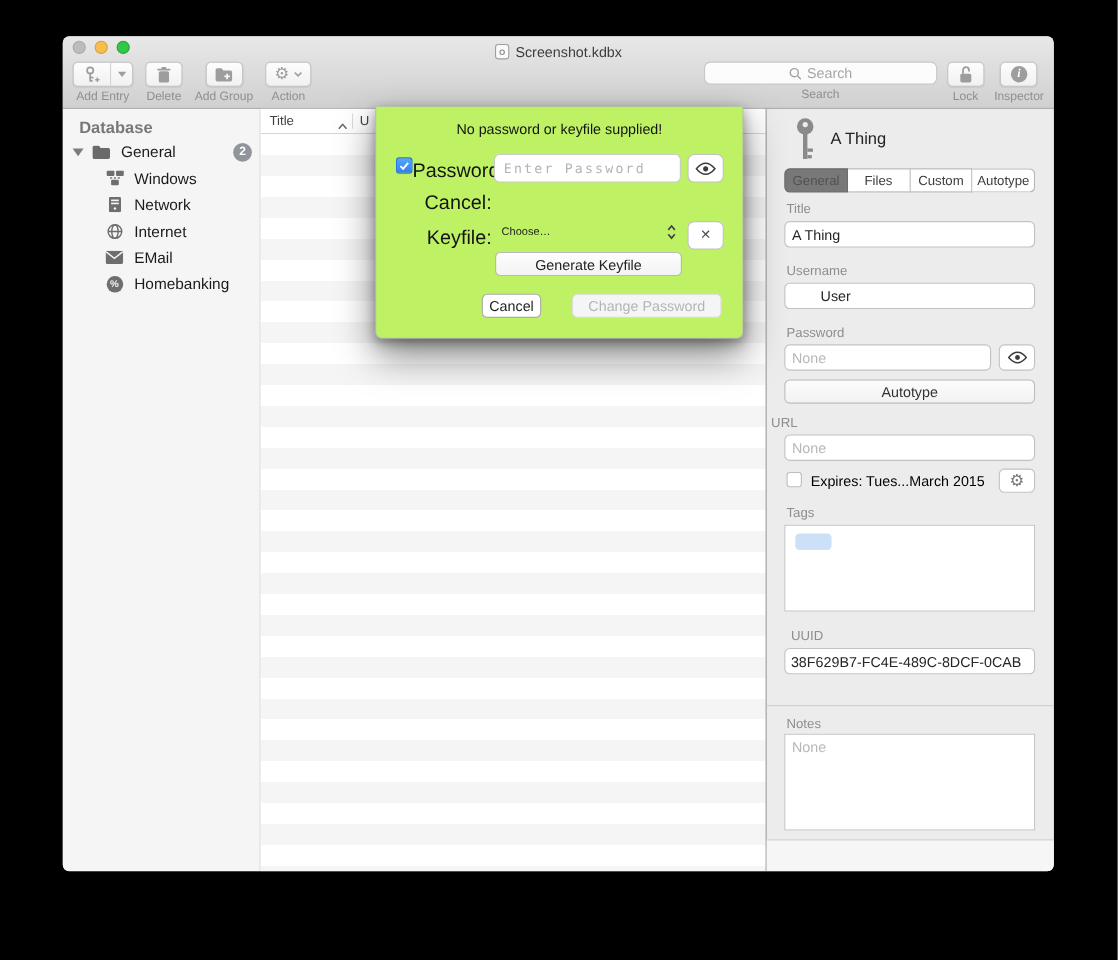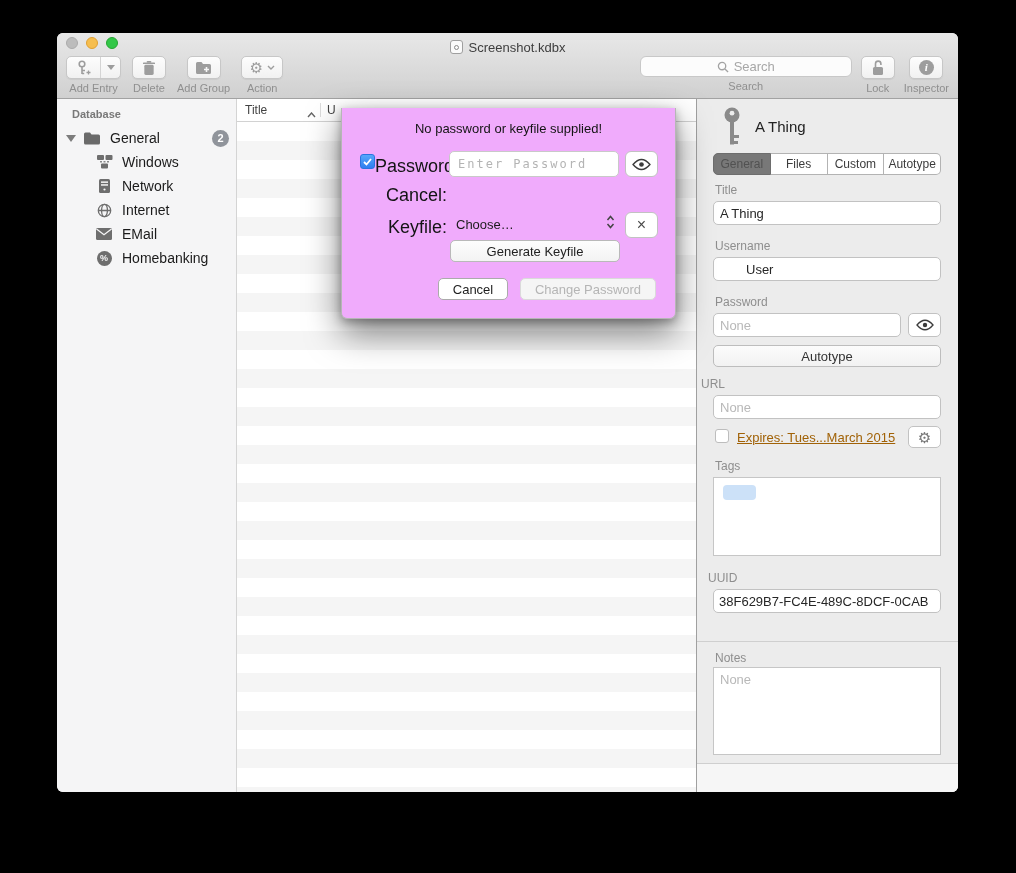--- a/index.html
+++ b/index.html
@@ -69,21 +69,21 @@
     width:15px; height:15px; border-radius:50%; background:#9d9d9d;
     color:#fff; font-family:"Liberation Serif", serif; font-style:italic; font-weight:bold;
     font-size:11px; line-height:15px; text-align:center;
   }
 
   
   .content { position:absolute; top:66px; left:0; right:0; bottom:0; display:flex; }
 
   
   .sidebar { width:180px; background:#f5f5f6; border-right:1px solid #d4d4d4; position:relative; }
-  .sb-header { position:absolute; left:15px; top:9px; font-size:11px; font-weight:bold; color:#787878; }
+  .sb-header { position:absolute; left:15px; top:9px; font-size:15px; font-weight:bold; color:#787878; }
   .sb-row { position:absolute; left:0; right:0; height:22px; display:flex; align-items:center; font-size:14px; color:#1b1b1b; }
   .disclosure { width:0; height:0; border-left:5px solid transparent; border-right:5px solid transparent;
                 border-top:7px solid #7c7c7c; margin-left:9px; }
   .sb-icon { display:flex; align-items:center; justify-content:center; width:18px; }
   .badge { margin-left:auto; margin-right:7px; min-width:17px; height:17px; border-radius:9px;
            background:#90949b; color:#fff; font-size:11px; font-weight:bold;
            display:flex; align-items:center; justify-content:center; }
 
   
   .list { flex:1; position:relative; background:#fff; }
@@ -112,56 +112,56 @@
   .seg:first-child { border-left:1px solid #b3b3b3; border-radius:5px 0 0 5px; }
   .seg:last-child { border-radius:0 5px 5px 0; }
   .seg.sel { background:#787878; color:#515151; border-color:#6d6d6d; }
   .sq-btn { position:absolute; width:33px; border:1px solid #c2c2c2; border-radius:5px;
             background:#fff; display:flex; align-items:center; justify-content:center; }
   .wide-btn { position:absolute; left:16px; width:228px; height:22px; border:1px solid #bdbdbd; border-radius:5px;
               background:linear-gradient(#fcfcfc,#f2f2f2); font-size:13px; color:#333;
               display:flex; align-items:center; justify-content:center;
               font-family:"Liberation Sans", sans-serif; }
   .chk-empty { position:absolute; width:14px; height:14px; border:1px solid #bdbdbd; border-radius:3px; background:#fff; }
-  .expires-text { position:absolute; left:40px; top:331px; font-size:13px; color:#a16207;text-decoration:underline; }
+  .expires-text { position:absolute; left:40px; top:331px; font-size:13px; color:#000000; }
   .tags-box { position:absolute; left:16px; top:378px; width:228px; height:79px; background:#fff; border:1px solid #c6c6c6; }
   .tag-pill { position:absolute; left:9px; top:7px; width:33px; height:15px; border-radius:4px; background:#cce1f8; }
   .insp-div { position:absolute; left:0; right:0; height:1px; background:#cfcfcf; }
   .notes-box { position:absolute; left:16px; top:568px; width:228px; height:88px; background:#fff;
                border:1px solid #c6c6c6; resize:none; font-family:"Liberation Sans", sans-serif;
                font-size:13px; padding:4px 6px; color:#262626; outline:none; }
   .notes-box::placeholder { color:#b8b8b8; }
   .insp-footer { position:absolute; left:0; right:0; top:664px; bottom:0; background:#f6f6f6; border-top:1px solid #cfcfcf; }
 
   
-  .sheet { position:absolute; left:284px; top:75px; width:335px; height:211px; z-index:40;
-           background:#f0abfc; border:1px solid #b6b6b6; border-top:none; border-radius:0 0 6px 6px;
+  .sheet { position:absolute; left:284px; top:64px; width:335px; height:211px; z-index:40;
+           background:#bef264; border:1px solid #b6b6b6; border-top:none; border-radius:0 0 6px 6px;
            box-shadow:0 14px 34px rgba(0,0,0,.5), 0 3px 10px rgba(0,0,0,.3); }
   .sh-msg { position:absolute; top:13px; left:0; right:0; text-align:center; font-size:13px; color:#141414; }
   .sh-label { position:absolute; text-align:right; width:72px; left:33px; font-size:18px; color:#141414; }
   .sh-input { position:absolute; left:107px; width:170px; height:26px; border:1px solid #c9c9c9; border-radius:5px;
               background:#fff; padding:0 8px; outline:none;
               font-family:"DejaVu Sans Mono", monospace; font-size:12px; letter-spacing:2px; color:#2a2a2a; }
   .sh-input::placeholder { color:#b4b4b4; }
   .chk-on { position:absolute; left:18px; width:15px; height:15px; border-radius:3px;
             background:linear-gradient(#56a7fb,#2f7ef0); border:1px solid #2a74e0;
             display:flex; align-items:center; justify-content:center; }
   .sh-sqbtn { position:absolute; left:283px; width:33px; height:26px; background:#fff;
               border:1px solid #c2c2c2; border-radius:6px;
               display:flex; align-items:center; justify-content:center; }
-  .popup-text { position:absolute; left:114px; top:109px; font-size:13px; color:#1b1b1b; }
+  .popup-text { position:absolute; left:114px; top:109px; font-size:10px; color:#1b1b1b; }
   .stepper { position:absolute; left:264px; top:106px; }
   .gen-key { position:absolute; left:108px; top:132px; width:170px; height:22px;
              background:linear-gradient(#fdfdfd,#f3f3f3); border:1px solid #b9b9b9; border-radius:5px;
              font-size:13px; color:#222; display:flex; align-items:center; justify-content:center;
              font-family:"Liberation Sans", sans-serif; }
   .dlg-btn { position:absolute; top:170px; height:22px; border-radius:5px; font-size:13px;
              display:flex; align-items:center; justify-content:center;
              font-family:"Liberation Sans", sans-serif; }
-  .btn-cancel { left:96px; width:70px; background:#fff; border:1px solid #ababab; color:#1d1d1d; }
+  .btn-cancel { left:96px; width:54px; background:#fff; border:1px solid #ababab; color:#1d1d1d; }
   .btn-change { left:178px; width:136px; background:#f5f5f5; border:1px solid #dadada; color:#b5b5b5; }
 
   .x-glyph { font-size:16px; color:#4a4a4a; line-height:16px; }
   .gear-glyph { font-size:15px; color:#777; line-height:15px; }
   .gear-glyph.tb { color:#9d9d9d; }
   .pct-circle { width:15px; height:15px; border-radius:50%; background:#6e6e6e; color:#f5f5f6;
                 font-size:9px; font-weight:bold; display:flex; align-items:center; justify-content:center; }
 </style>
 </head>
 <body>
@@ -393,21 +393,21 @@
       <span class="expires-text">Expires: Tues...March 2015</span>
       <span class="sq-btn" style="left:211px; top:327px; height:22px;">
         <span class="gear-glyph">⚙</span>
       </span>
 
       <span class="insp-label" style="left:18px; top:360px;">Tags</span>
       <div class="tags-box">
         <span class="tag-pill"></span>
       </div>
 
-      <span class="insp-label" style="left:11px; top:472px;">UUID</span>
+      <span class="insp-label" style="left:22px; top:472px;">UUID</span>
       <input class="insp-input" style="top: 490px; padding: 0px 5px;" value="38F629B7-FC4E-489C-8DCF-0CAB">
 
       <div class="insp-div" style="top:542px;"></div>
 
       <span class="insp-label" style="left:18px; top:552px;">Notes</span>
       <textarea class="notes-box" placeholder="None" style=""></textarea>
 
       <div class="insp-footer"></div>
     </div>
   </div>

